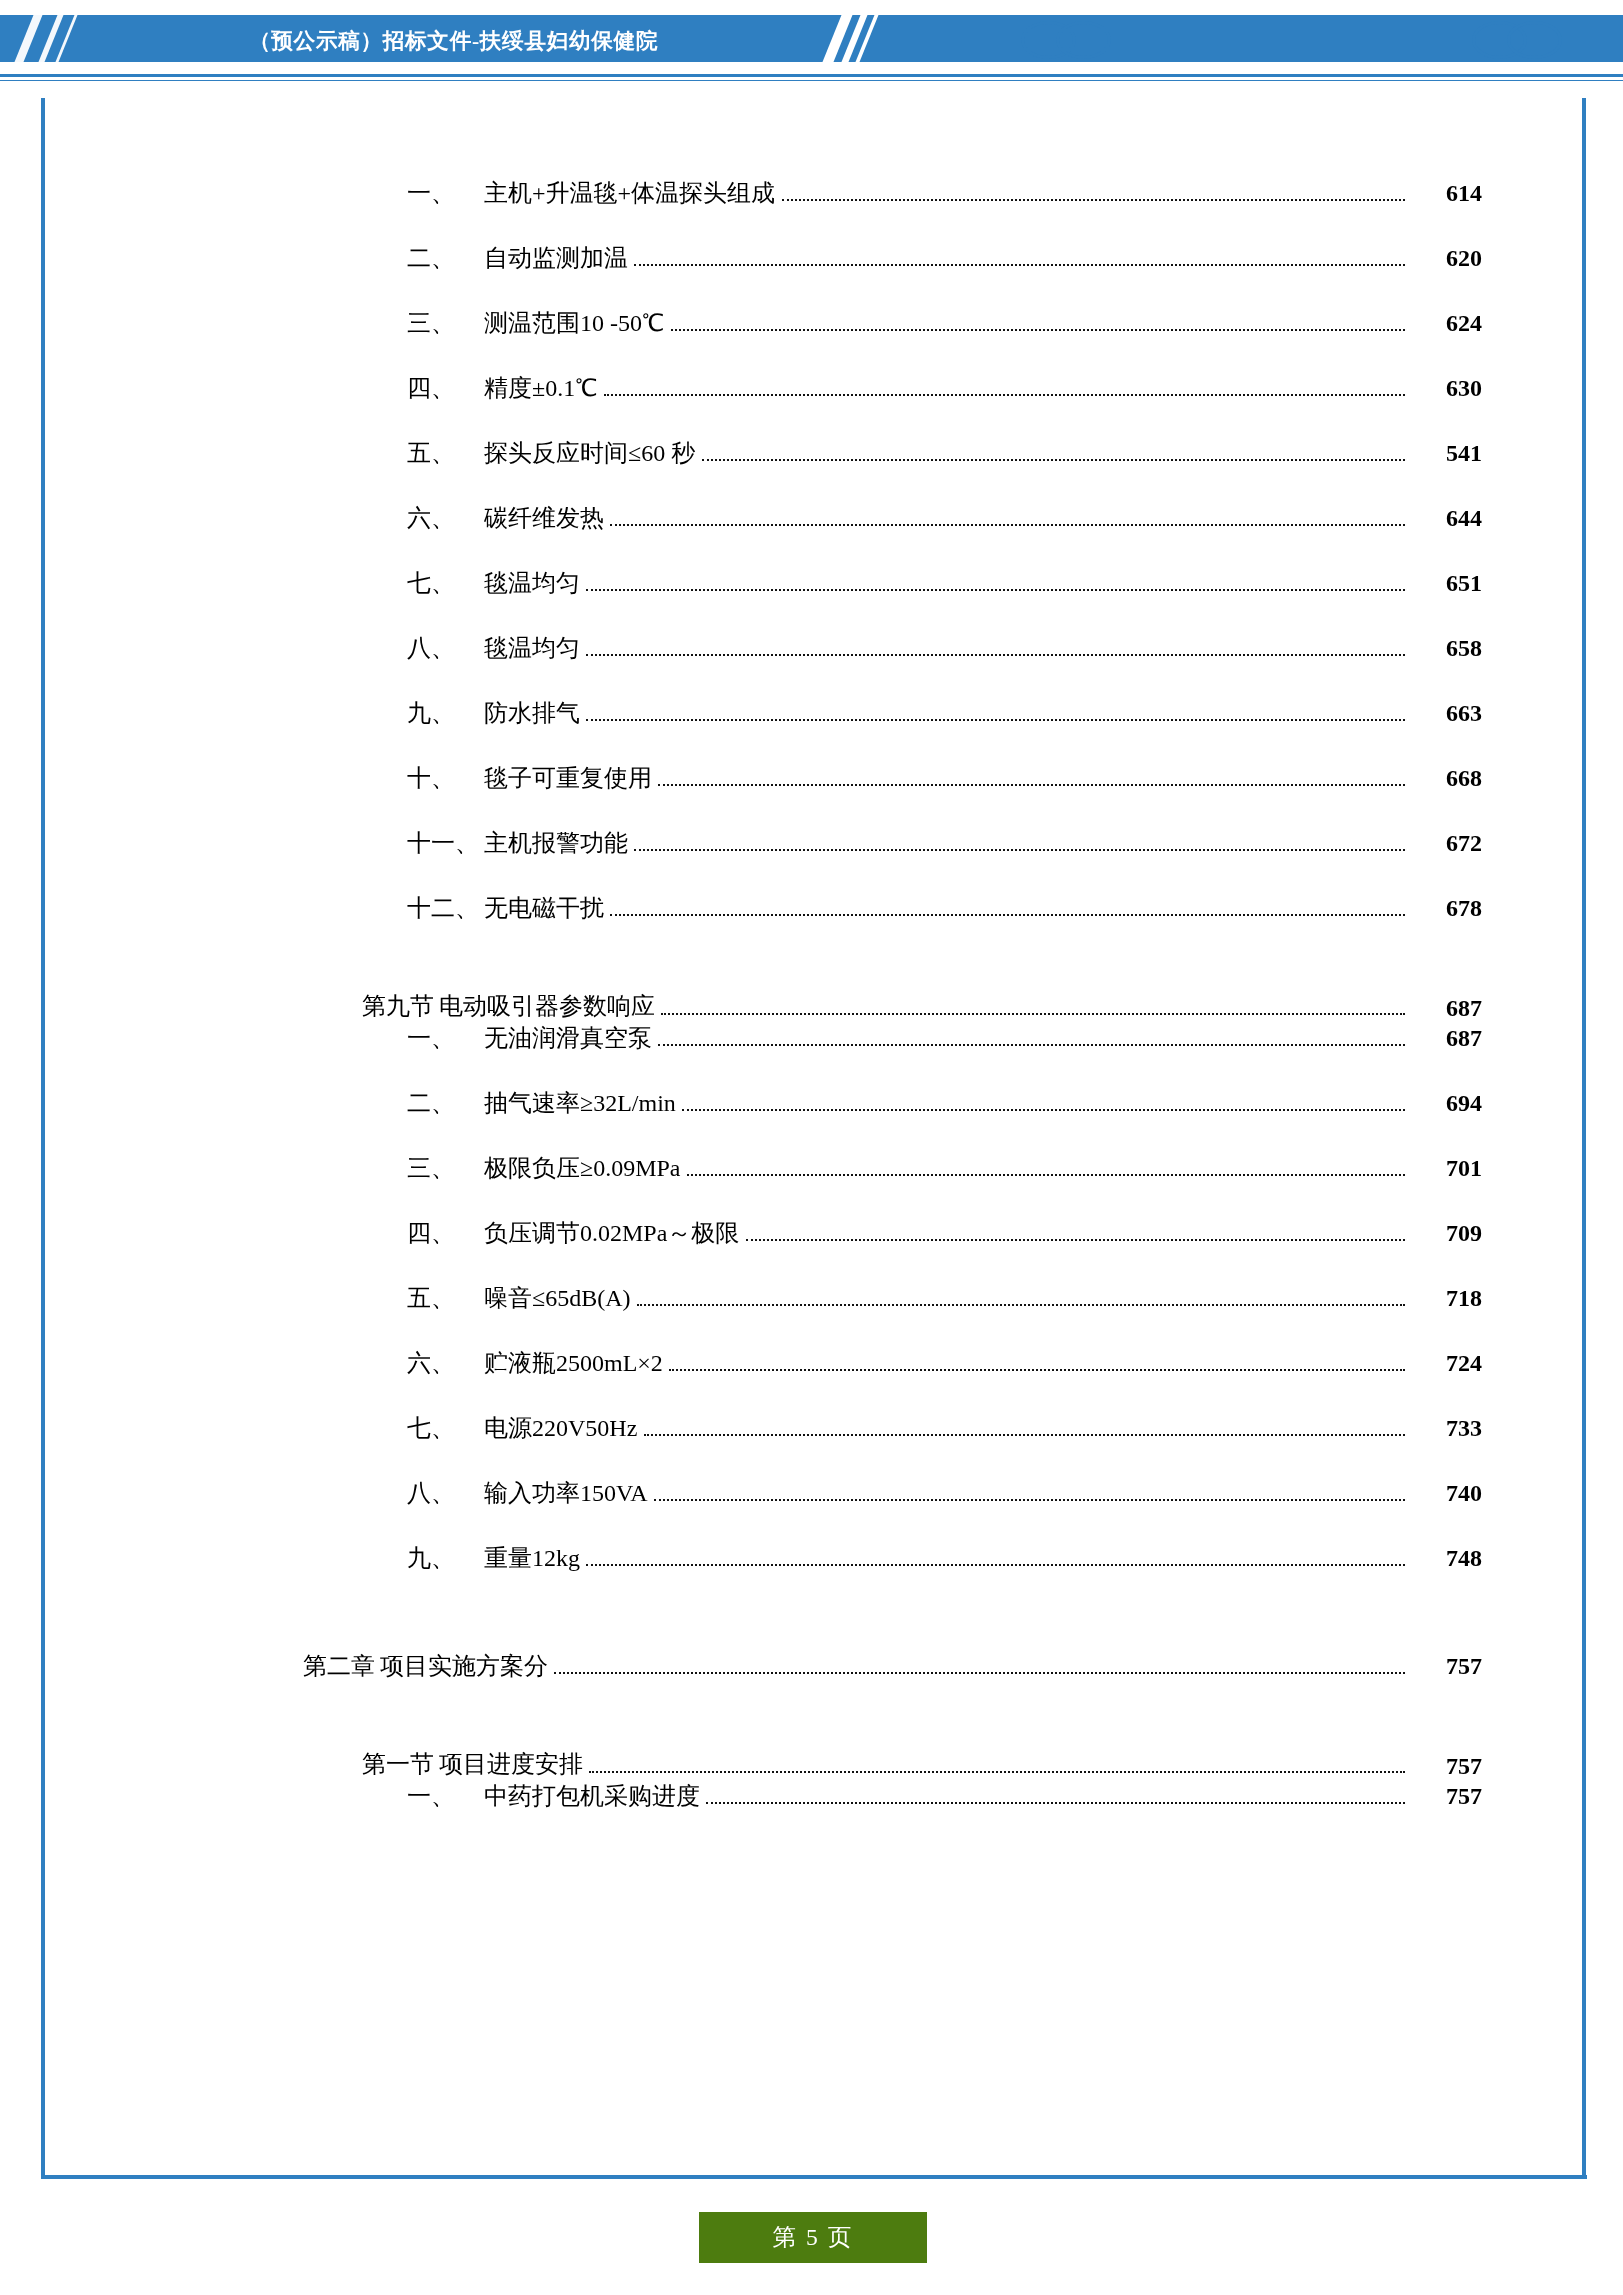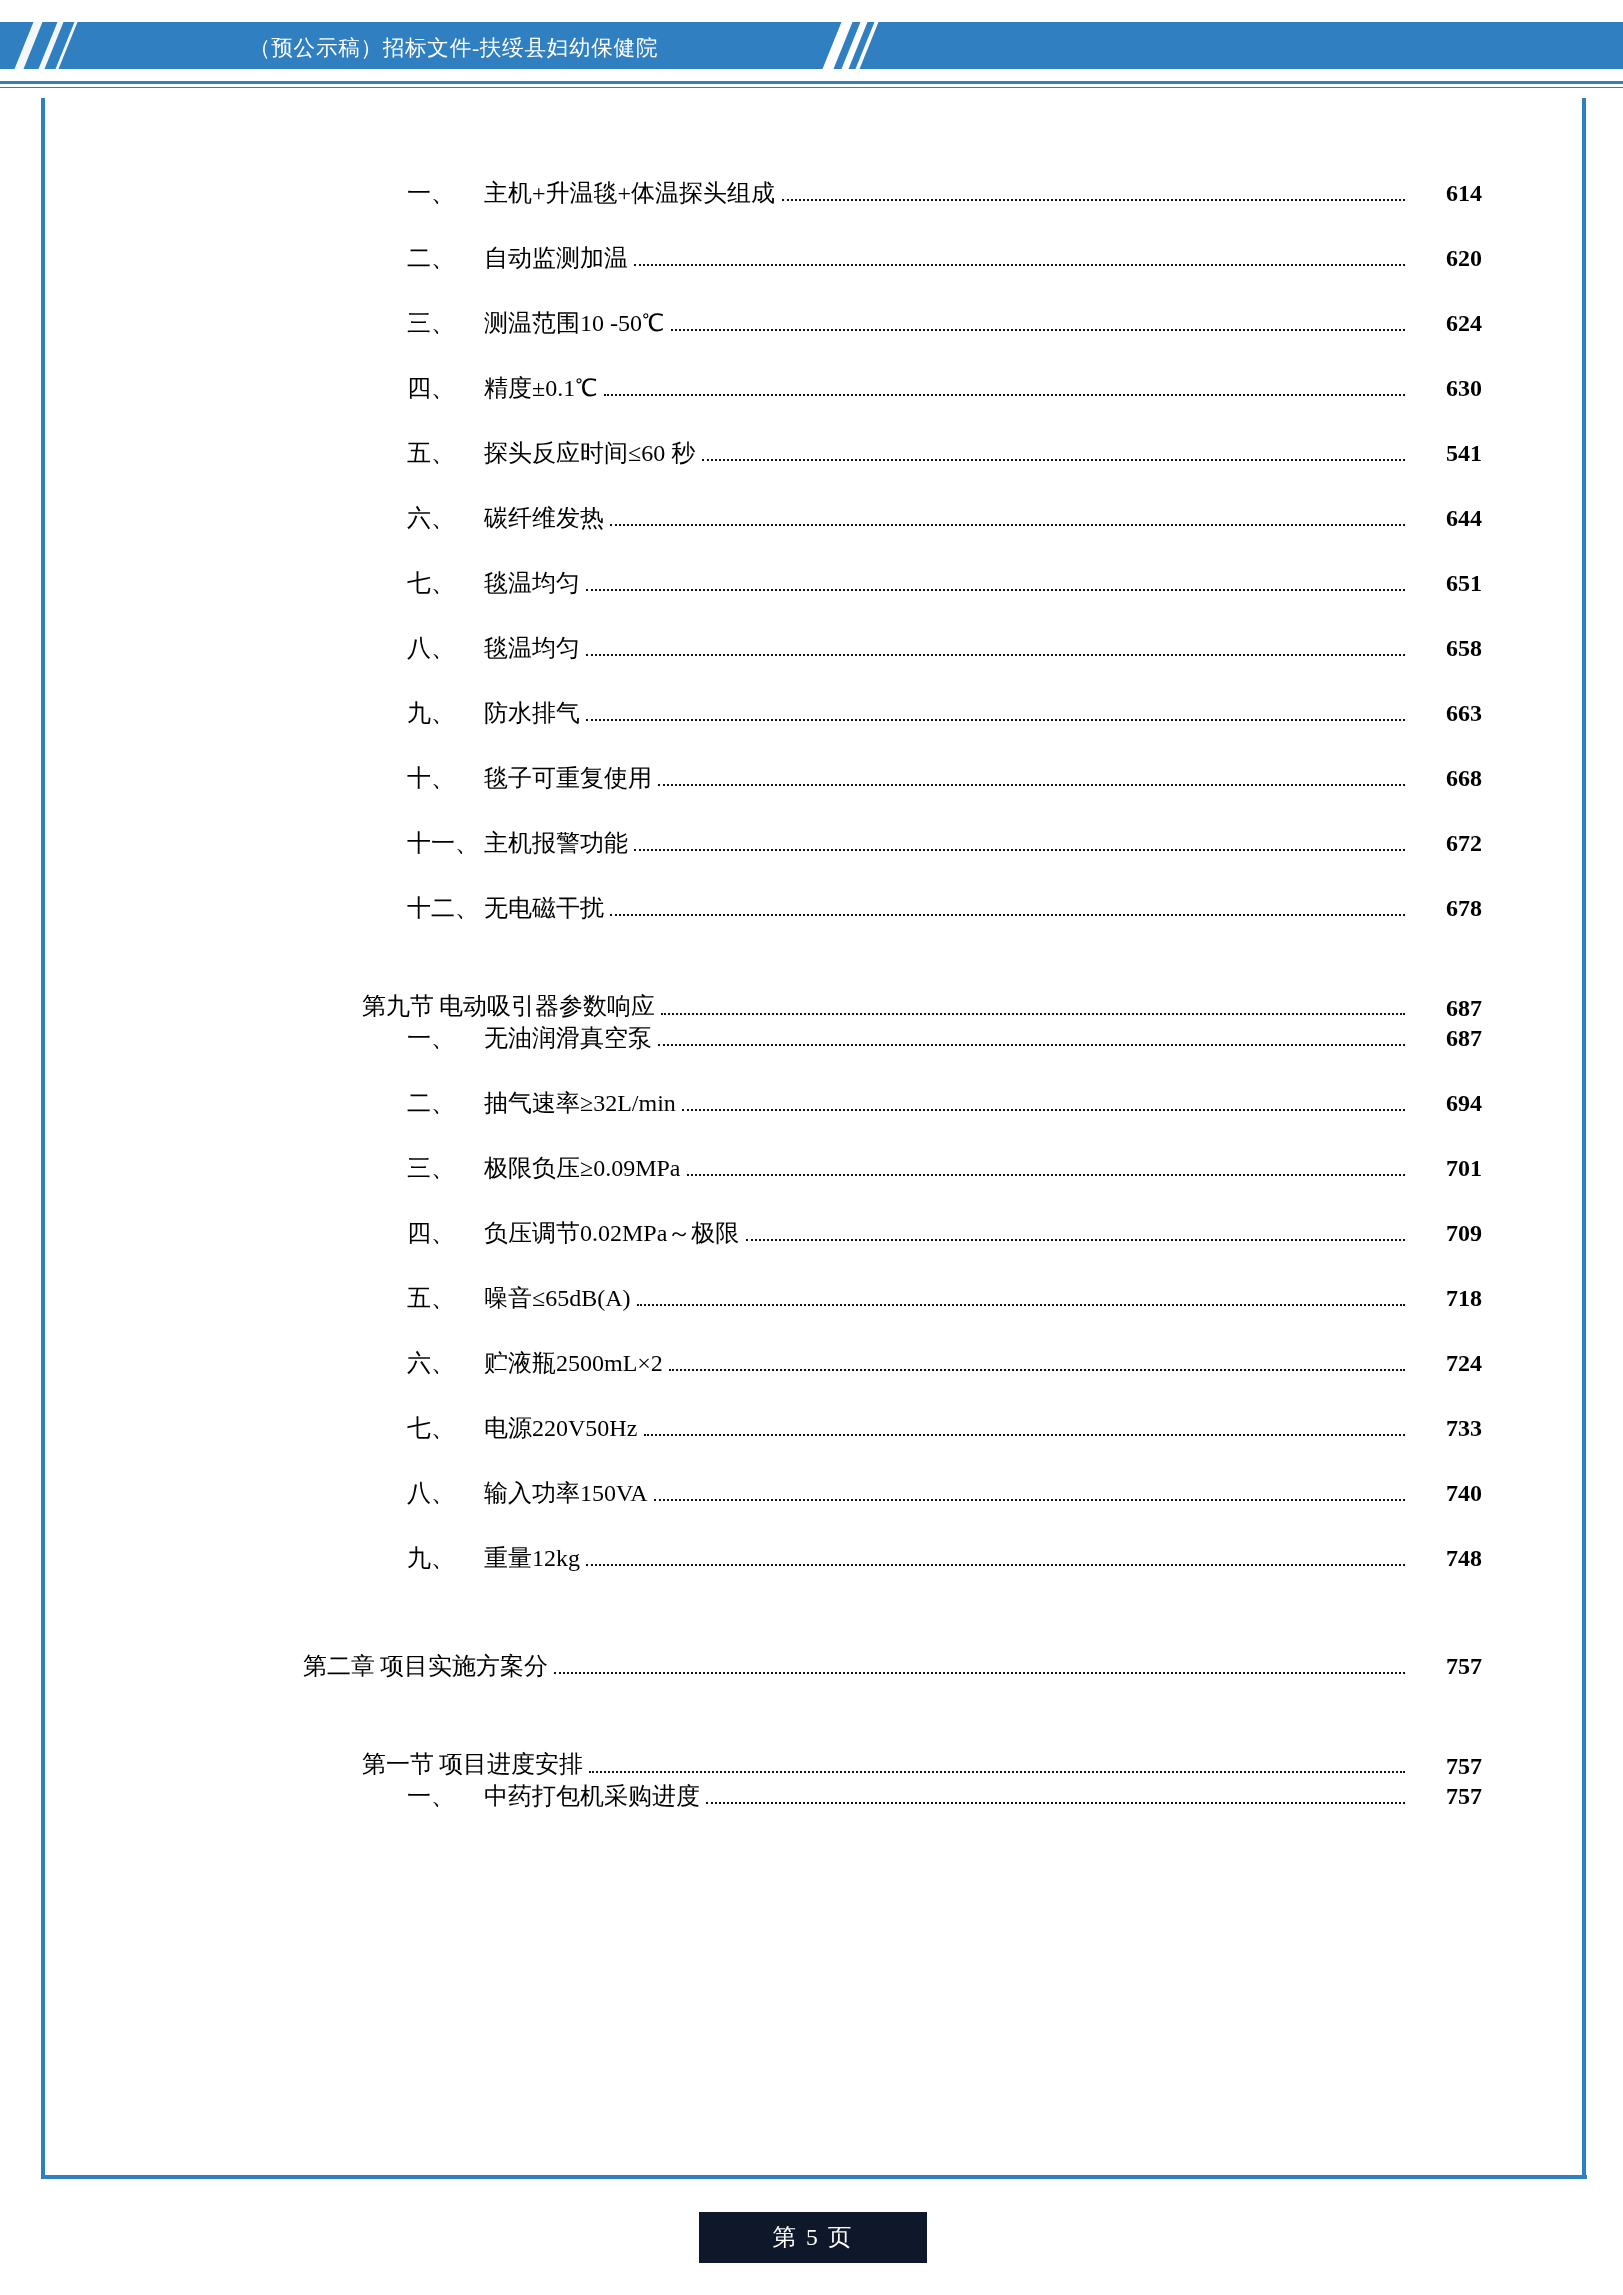--- a/index.html
+++ b/index.html
@@ -38,23 +38,24 @@
     top: 2175px;
     width: 1546px;
     height: 3.9px;
     background: #2f7fc1;
   }
 
   
   .header {
     position: absolute;
     left: 0;
-    top: 8px;
+    top: 1px;
     width: 1526px;
     height: 85px;
+    font-weight: bold;
   }
   .header-band-inner {
     position: absolute;
     left: 0;
     top: 14.4px;
     width: 1623px;
     height: 47px;
     background: #2f7fc1;
   }
   
@@ -181,21 +182,21 @@
     font-weight: bold;
   }
 
   
   .footer-badge {
     position: absolute;
     left: 699px;
     top: 2212px;
     width: 228px;
     height: 51px;
-    background: #0f172a;
+    background: #4d7c0f;
   }
   .footer-badge-text {
     position: absolute;
     left: 0;
     top: 0;
     width: 228px;
     height: 51px;
     line-height: 51px;
     text-align: center;
     color: #ffffff;

